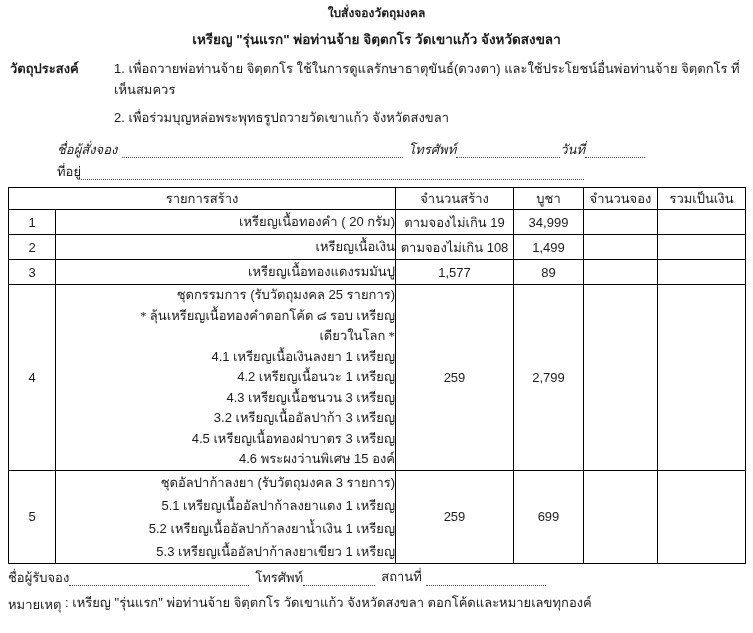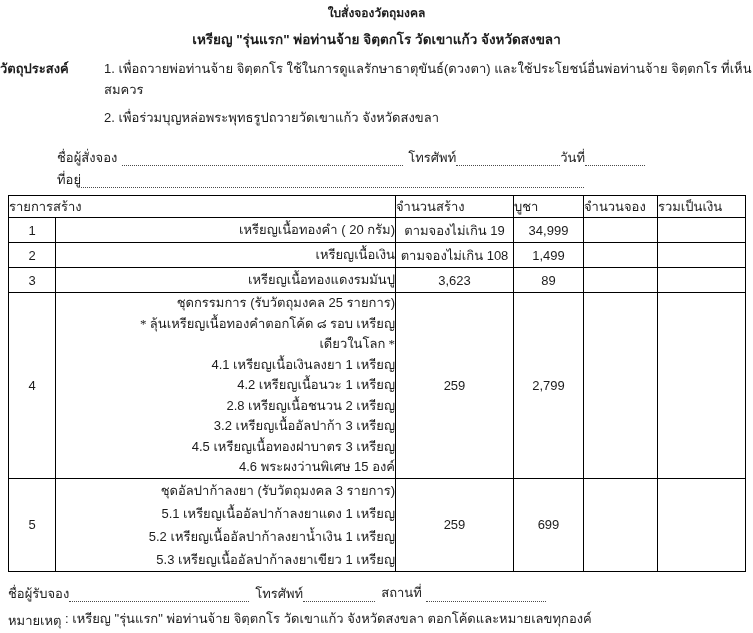--- a/index.html
+++ b/index.html
@@ -7,50 +7,50 @@
   body {
     width: 753px; height: 633px;
     font-family: "Liberation Sans", sans-serif;
     font-size: 13px; color: #1c1c1c;
   }
   .page { position: relative; width: 753px; height: 633px; overflow: hidden; background:#fff; }
 
   .title { text-align: center; font-size: 12px; font-weight: bold; padding-top: 4px; line-height: 19px; }
   .subtitle { text-align: center; font-size: 13.5px; font-weight: bold; margin-top: 8px; line-height: 17px; }
 
-  .purpose { display: flex; margin-top: 10px; padding-left: 0; }
+  .purpose { display: flex; margin-top: 10px; padding-left: 10px; }
   .purpose-label { width: 104px; flex: none; font-weight: bold; }
   .purpose-items .p-item { line-height: 21px; margin-bottom: 7px; }
 
   .form-line { display: flex; align-items: flex-end; padding-left: 57px; line-height: 17px; }
-  .orderer-line { margin-top: 14px; }
+  .orderer-line { margin-top: 6px; font-style: italic; }
   .address-line { margin-top: 5px; text-align: center; }
   .dots { display: inline-block; border-bottom: 1.5px dotted #4a4a4a; height: 13px; flex: none; }
   .lbl { flex: none; }
 
   table.order-table {
     border-collapse: collapse; table-layout: fixed;
     width: 737px; margin: 7px 0 0 8px;
     font-size: 13px; color: #1c1c1c;
   }
   table.order-table th, table.order-table td {
     border: 1px solid #000; padding: 0; vertical-align: middle;
   }
-  th.hdr { font-weight: normal; height: 21px; text-align: left; font-family: Liberation Serif, serif; }
+  th.hdr { font-weight: normal; height: 21px; text-align: center; font-family: Liberation Serif, serif; }
   td.no-cell { text-align: center; }
   td.num-cell { text-align: center; }
   td.desc-cell { padding: 2px 4px 2px 6px; text-align: right; }
   tr.simple-row { height: 25px; }
   .cat-line { line-height: 20px; }
   .star-line { line-height: 20px; padding-left: 78px; font-family: Liberation Serif, serif; }
   .sub-line { line-height: 20px; padding-left: 30px; }
   tr.set-row-4 .cat-line, tr.set-row-4 .star-line, tr.set-row-4 .sub-line { line-height: 20.5px; }
   tr.set-row-5 .cat-line, tr.set-row-5 .sub-line { line-height: 23px; }
 
-  .receiver-line { margin-top: 13px; padding-left: 8px; display: flex; align-items: flex-end; line-height: 17px; }
+  .receiver-line { margin-top: 5px; padding-left: 8px; display: flex; align-items: flex-end; line-height: 17px; }
   .notes { display: flex; padding-left: 8px; margin-top: 8px; }
   .notes-label { width: 57px; flex: none; }
   .notes-list .note-item { line-height: 17px; margin-bottom: 4px; }
 </style>
 </head>
 <body>
 
 <div class="page">
 
   <div class="title">ใบสั่งจองวัตถุมงคล</div>
@@ -115,33 +115,33 @@
         <td class="num-cell">ตามจองไม่เกิน 108</td>
         <td class="num-cell">1,499</td>
         <td class="num-cell"></td>
         <td class="num-cell"></td>
       </tr>
       <tr class="simple-row">
         <td class="no-cell">3</td>
         <td class="desc-cell">
           <div class="cat-line">เหรียญเนื้อทองแดงรมมันปู</div>
         </td>
-        <td class="num-cell">3,623</td>
+        <td class="num-cell">1,577</td>
         <td class="num-cell">89</td>
         <td class="num-cell"></td>
         <td class="num-cell"></td>
       </tr>
       <tr class="set-row-4">
         <td class="no-cell">4</td>
         <td class="desc-cell">
           <div class="cat-line">ชุดกรรมการ (รับวัตถุมงคล 25 รายการ)</div>
           <div class="star-line">* ลุ้นเหรียญเนื้อทองคำตอกโค้ด ๘ รอบ เหรียญเดียวในโลก *</div>
           <div class="sub-line">4.1  เหรียญเนื้อเงินลงยา  1 เหรียญ</div>
           <div class="sub-line">4.2  เหรียญเนื้อนวะ  1 เหรียญ</div>
-          <div class="sub-line">2.8  เหรียญเนื้อชนวน 2 เหรียญ</div>
+          <div class="sub-line">4.3  เหรียญเนื้อชนวน 3 เหรียญ</div>
           <div class="sub-line">3.2  เหรียญเนื้ออัลปาก้า 3 เหรียญ</div>
           <div class="sub-line">4.5  เหรียญเนื้อทองฝาบาตร 3 เหรียญ</div>
           <div class="sub-line">4.6  พระผงว่านพิเศษ 15 องค์</div>
         </td>
         <td class="num-cell">259</td>
         <td class="num-cell">2,799</td>
         <td class="num-cell"></td>
         <td class="num-cell"></td>
       </tr>
       <tr class="set-row-5">

